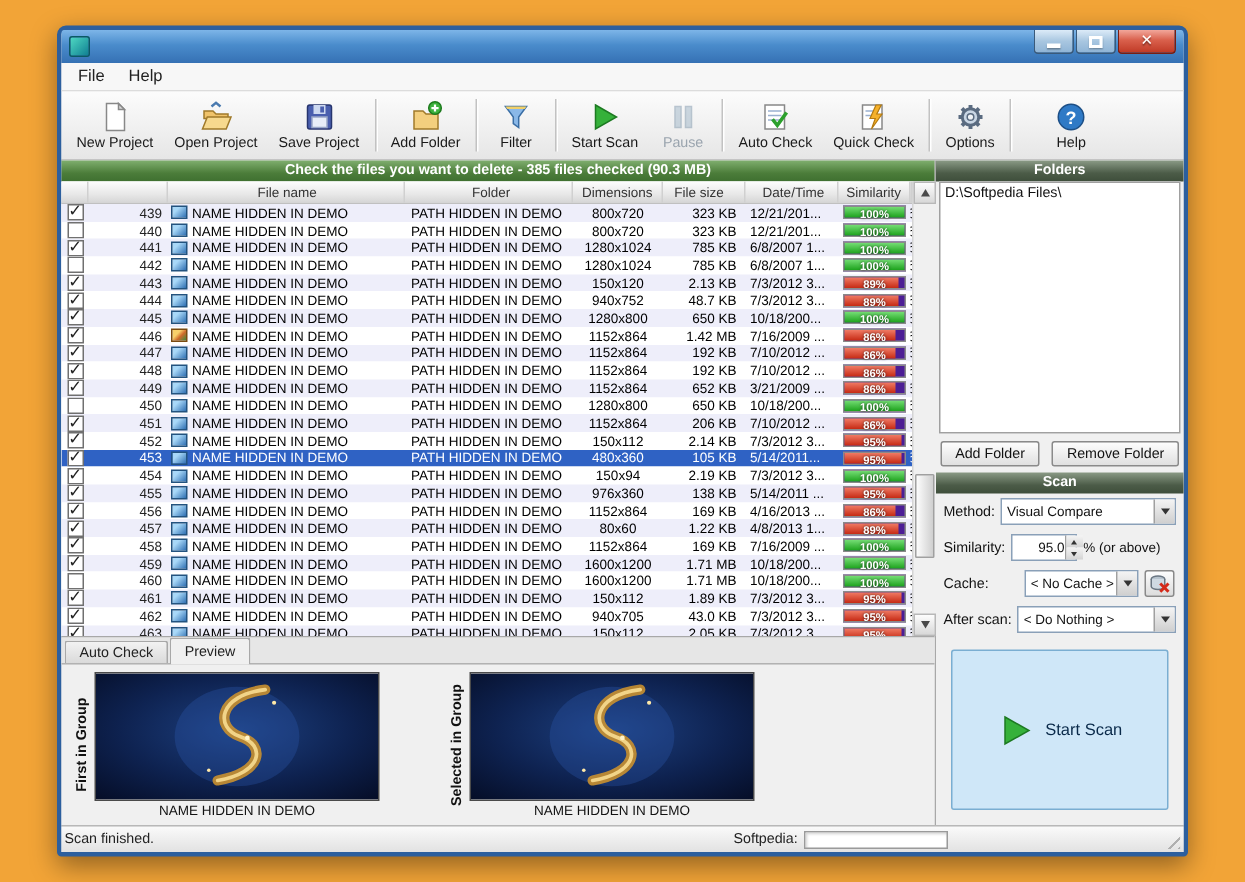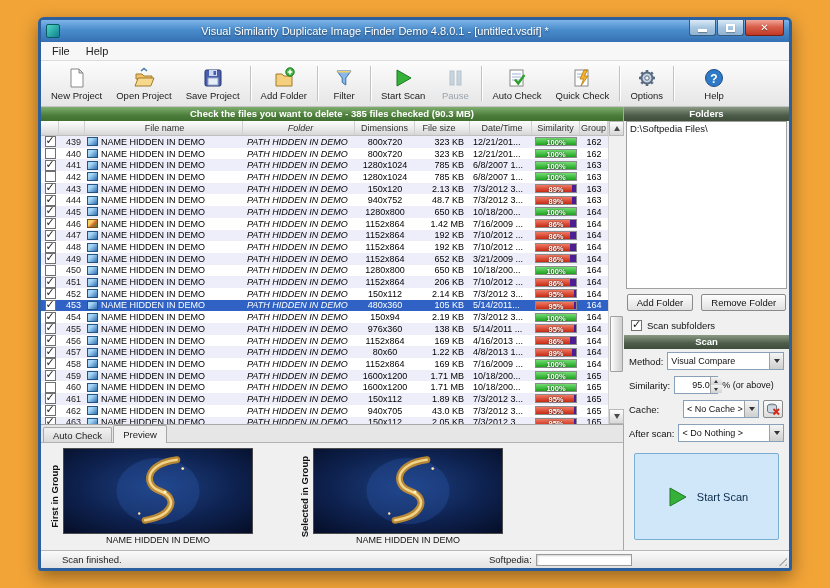--- a/index.html
+++ b/index.html
@@ -51,23 +51,23 @@
   .grid-main { flex:0 0 567px; width:567px; display:flex; flex-direction:column; min-height:0; }
   .colheads { flex:0 0 15px; display:flex; background:linear-gradient(180deg,#fdfdfd,#e8e8e8 60%,#d6d6d6); border-bottom:1px solid #c0c0c0; }
   .ch { font-size:9px; color:#333; text-align:center; line-height:14px; border-right:1px solid #d0d0d0; overflow:hidden; white-space:nowrap; }
   .rows { flex:1; overflow:hidden; background:#fff; }
   .row { height:11.7px; display:flex; align-items:center; background:#fff; }
   .row.odd { background:#eeeefa; }
   .row.selected { background:#2f62c4; }
   .cell { font-size:9px; color:#000; white-space:nowrap; overflow:hidden; height:100%; display:flex; align-items:center; }
   .row.selected .cell { color:#fff; }
   .c-chk { flex:0 0 18px; width:18px; justify-content:center; }
-  .c-num { flex:0 0 26px; width:26px; justify-content:flex-end; padding-right:4px; color:#222; }
+  .c-num { flex:0 0 26px; width:26px; justify-content:flex-end; padding-right:4px; color:#222;margin-left:27px; }
   .c-name { flex:0 0 158px; width:158px; padding-left:2px; }
-  .c-folder { flex:0 0 112px; width:112px; padding-left:4px;font-style:italic; }
+  .c-folder { flex:0 0 112px; width:112px; padding-left:4px; }
   .c-dims { flex:0 0 60px; width:60px; justify-content:center; }
   .c-size { flex:0 0 55px; width:55px; justify-content:flex-end; padding-right:6px; }
   .c-date { flex:0 0 62px; width:62px; padding-left:3px; }
   .c-sim { flex:0 0 48px; width:48px; justify-content:center; }
   .c-group { flex:1; justify-content:center; }
   .cb { width:11px; height:11px; background:#fff; border:1px solid #707070; position:relative; flex:0 0 11px; }
   .cb.checked::after { content:"✓"; position:absolute; left:0; top:-3px; font-size:11px; color:#222; }
   .thumb { width:11px; height:9px; flex:0 0 11px; margin-right:3px;
     background:linear-gradient(135deg,#a8d8f8 30%,#2f6fb2); border:1px solid #23537f; }
   .thumb.photo { background:linear-gradient(135deg,#f8d06a 35%,#d06a2a 60%,#3a8a3a); border-color:#7a4a10; }
@@ -131,35 +131,34 @@
   .icon-btn { width:20px; height:18px; flex:0 0 20px; background:linear-gradient(180deg,#fdfdfd,#dcdcdc);
     border:1px solid #8a8a8a; border-radius:2px; display:flex; align-items:center; justify-content:center; }
   .suffix { font-size:9px; white-space:nowrap; }
   .start-area { flex:1; display:flex; padding:8px 10px 10px; }
   .start-btn { flex:1; background:#cfe7f8; border:1px solid #7aaed2; border-radius:2px;
     display:flex; align-items:center; justify-content:center; gap:8px; font-size:11px; color:#0a2a4a; }
 
   
   .statusbar { flex:0 0 18px; background:linear-gradient(180deg,#fafafa,#e2e2e2); border-top:1px solid #b8b8b8;
     position:relative; display:flex; align-items:center; font-size:9.5px; color:#222; }
-  .status-text { padding-left:21px; }
+  .status-text { padding-left:2px; }
   .progress-group { position:absolute; left:448px; display:flex; align-items:center; gap:4px; }
   .progress-bar { width:96px; height:12px; background:#fff; border:1px solid #9a9a9a; box-shadow:inset 1px 1px 2px rgba(0,0,0,.18); }
   .resize-grip { position:absolute; right:2px; bottom:2px; width:12px; height:12px;
     background:repeating-linear-gradient(-45deg,#b0b0b0 0 1.5px,transparent 1.5px 4.5px);
     clip-path:polygon(100% 0,100% 100%,0 100%); }
 </style>
 </head>
 <body>
 
 <div class="window">
 
   <div class="titlebar">
     <div class="title-icon"></div>
-    <div class="title-text">Visual Similarity Duplicate Image Finder Demo 4.8.0.1 - [untitled.vsdif] *</div>
     <div class="win-buttons">
       <div class="winbtn">
           <span class="glyph-min"></span>
         </div>
       <div class="winbtn">
           <span class="glyph-max"></span>
         </div>
       <div class="winbtn close">
           <span class="glyph-close">✕</span>
         </div>
@@ -895,24 +894,20 @@
 
     <div class="right">
       <div class="pane-header">Folders</div>
       <div class="folder-list">
           <div class="folder-item">D:\Softpedia Files\</div>
         </div>
       <div class="folder-btns">
         <button class="btn">Add Folder</button>
         <button class="btn">Remove Folder</button>
       </div>
-      <div class="subfolders">
-        <span class="cb checked"></span>
-        <span>Scan subfolders</span>
-      </div>
       <div class="pane-header">Scan</div>
       <div class="field-row">
         <span class="flabel">Method:</span>
         <div class="dd dd-method">
           <span class="dd-val">Visual Compare</span>
           <span class="dd-btn">
               <span class="dd-arr"></span>
             </span>
         </div>
       </div>

